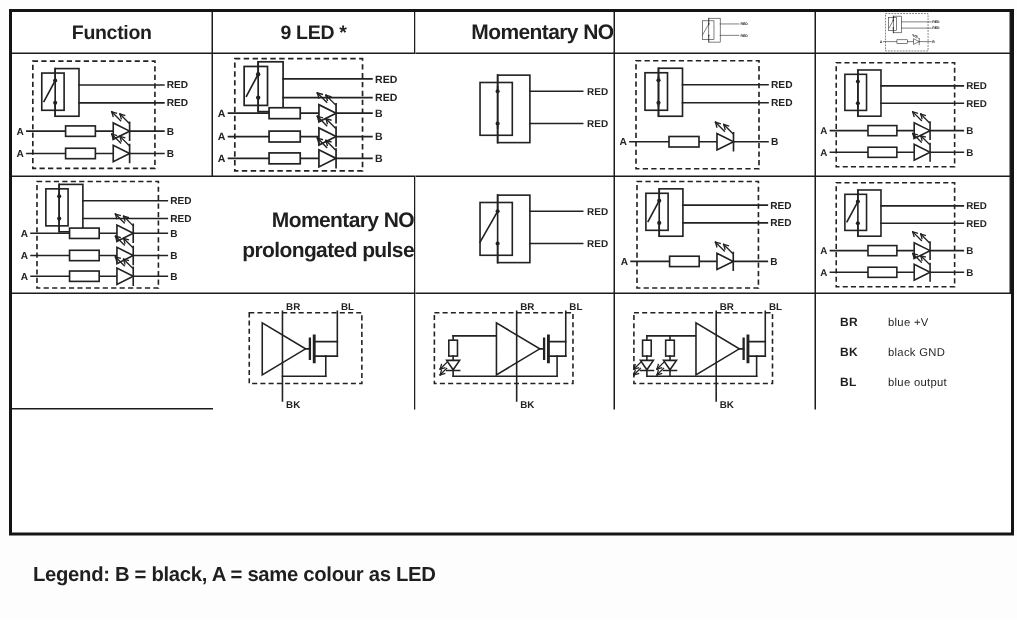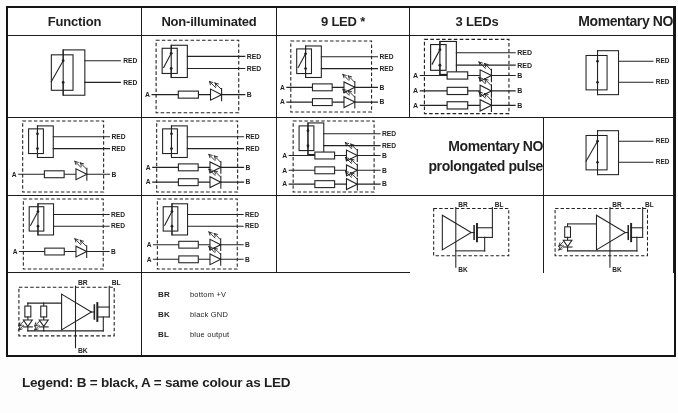--- a/index.html
+++ b/index.html
@@ -24,23 +24,21 @@
   .lmean{font-size:7.5px;letter-spacing:0.2px;}
   .footer{position:absolute;left:22px;top:372px;font-weight:bold;font-size:13.5px;
           letter-spacing:-0.2px;line-height:1.65;}
 </style>
 </head>
 <body>
 
 <div class="page">
   <div class="grid" id="grid">
       <div class="cell hcell">Function</div>
-      <div class="cell hcell">Non-illuminated</div>
       <div class="cell hcell">9 LED *</div>
-      <div class="cell hcell lastcol">3 LEDs</div>
       <div class="cell fcell">
         <div>Momentary NO</div>
       </div>
       <div class="cell scell">
         <svg viewBox="0 0 135 78" preserveAspectRatio="xMidYMid meet" xmlns="http://www.w3.org/2000/svg">
           <rect x="44" y="17" width="22" height="36" fill="none" stroke="#222222" stroke-width="1.1"></rect>
           <rect x="56" y="12" width="22" height="46" fill="none" stroke="#222222" stroke-width="1.1"></rect>
           <line x1="56" y1="12" x2="56" y2="23" stroke="#222222" stroke-width="1.1" stroke-linecap="square"></line>
           <line x1="56" y1="45" x2="56" y2="58" stroke="#222222" stroke-width="1.1" stroke-linecap="square"></line>
           <circle cx="56" cy="23" r="1.4" fill="#222222"></circle>
@@ -484,21 +482,21 @@
           <line x1="20" y1="57" x2="96" y2="57" stroke="#222222" stroke-width="1.1" stroke-linecap="square"></line>
           <text x="70.5" y="11" font-size="6.8" font-weight="bold" font-family="Liberation Sans, sans-serif" fill="#222222">BR</text>
           <text x="104.5" y="11" font-size="6.8" font-weight="bold" font-family="Liberation Sans, sans-serif" fill="#222222">BL</text>
           <text x="70.5" y="79" font-size="6.8" font-weight="bold" font-family="Liberation Sans, sans-serif" fill="#222222">BK</text>
         </svg>
       </div>
       <div class="cell scell lastcol lastrow">
         <div class="legendbox">
           <div class="lrow">
             <span class="labbr">BR</span>
-            <span class="lmean">bottom +V</span>
+            <span class="lmean">blue +V</span>
           </div>
           <div class="lrow">
             <span class="labbr">BK</span>
             <span class="lmean">black GND</span>
           </div>
           <div class="lrow">
             <span class="labbr">BL</span>
             <span class="lmean">blue output</span>
           </div>
         </div>

